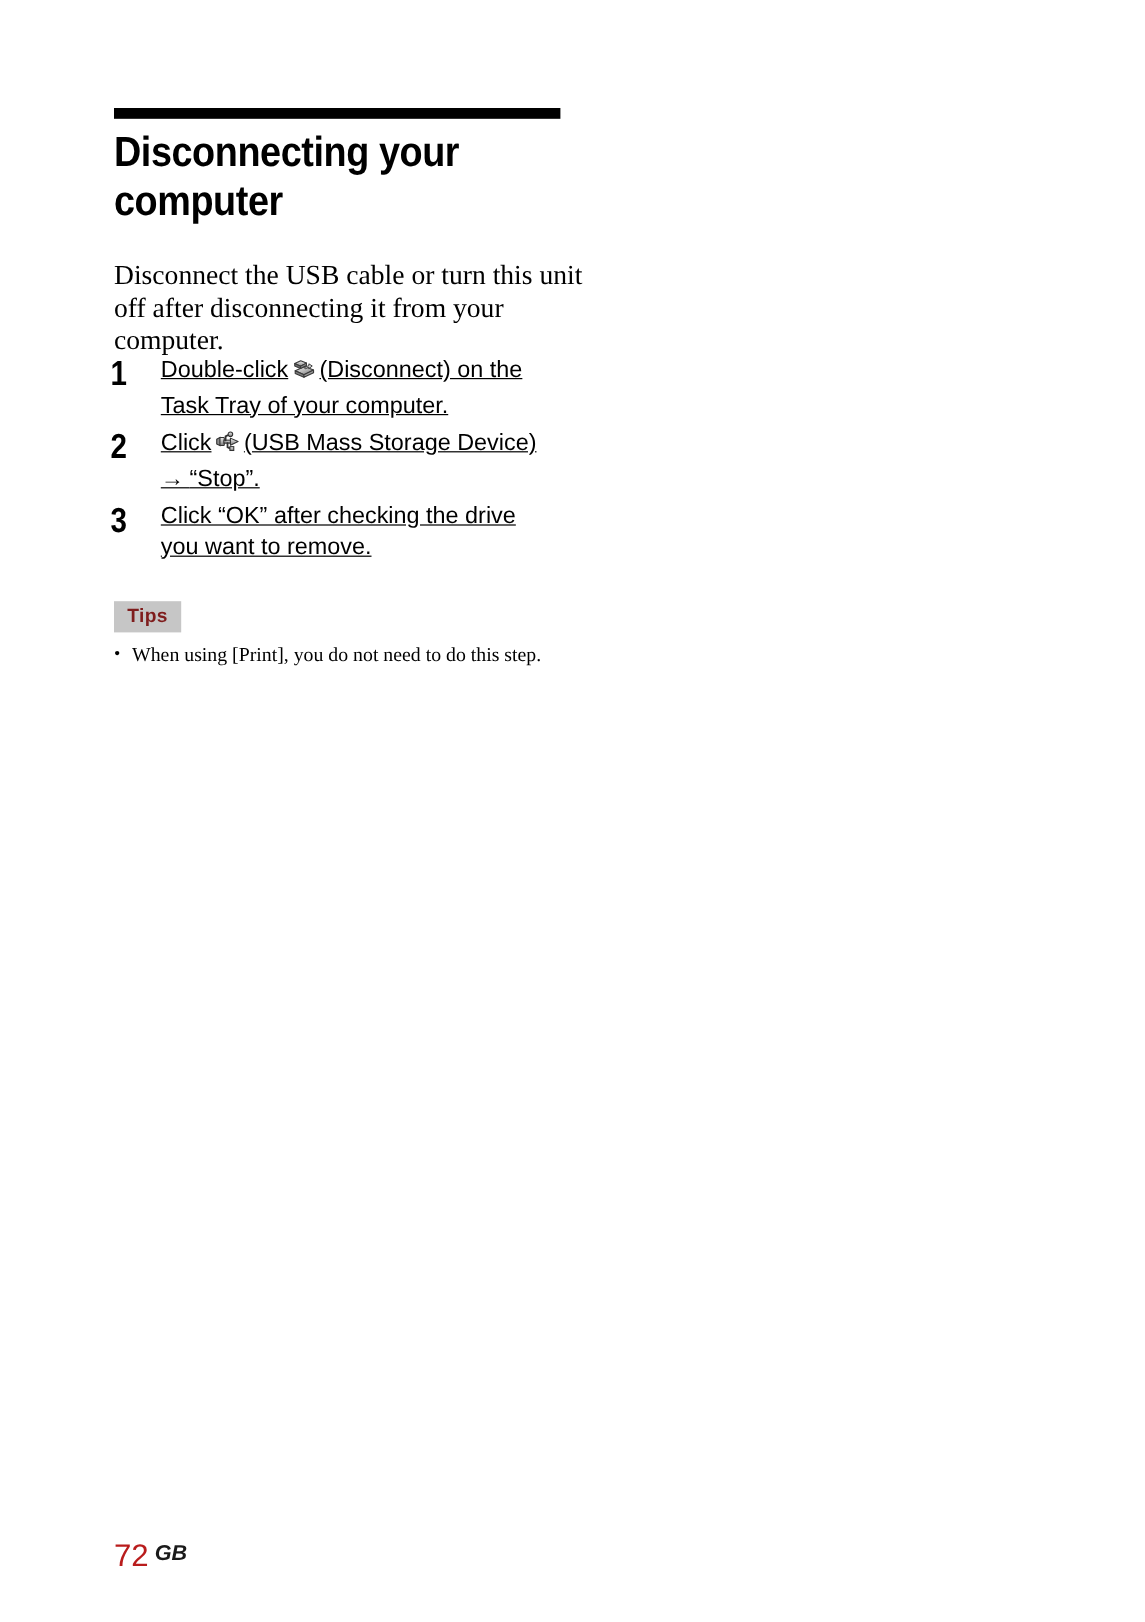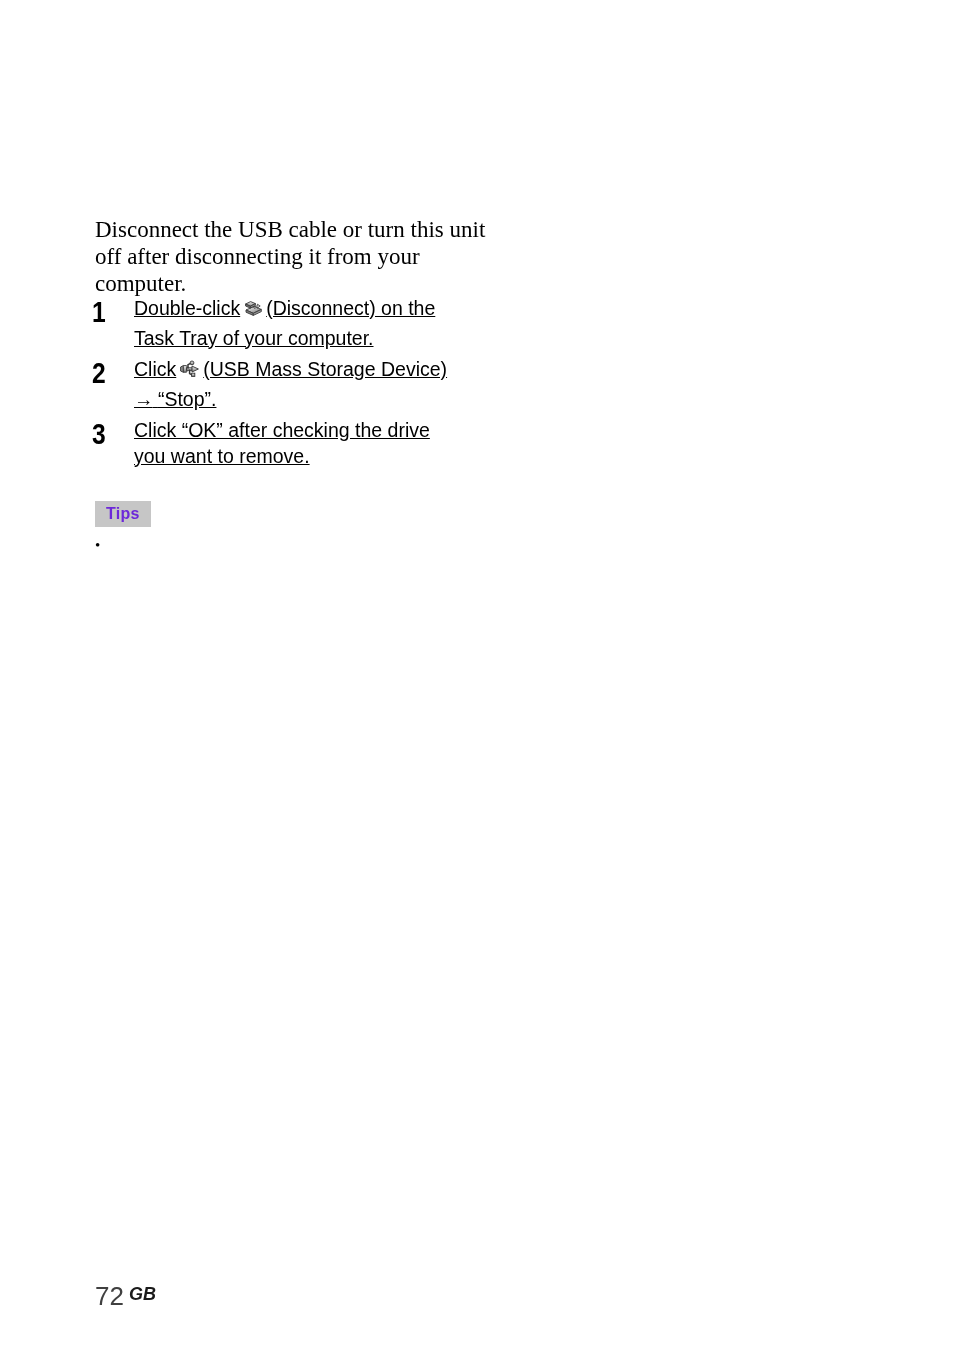--- a/index.html
+++ b/index.html
@@ -103,21 +103,21 @@
   
   .tips {
     position: absolute;
     left: 95px;
     top: 501px;
     width: 400px;
   }
   .tips-badge {
     display: inline-block;
     background: #c6c6c6;
-    color: #6d28d9;
+    color: #7f1d1d;
     font-family: "Liberation Sans", sans-serif;
     font-weight: 700;
     font-size: 16px;
     line-height: 19px;
     padding: 3px 11px 4px 11px;
     letter-spacing: 0.3px;
   }
   .tips-list {
     margin: 8px 0 0 0;
     padding: 0;
@@ -143,38 +143,43 @@
     left: 95px;
     bottom: 42px;
     display: flex;
     align-items: baseline;
   }
   .folio {
     font-family: "Liberation Sans", sans-serif;
     font-size: 26px;
     font-weight: 400;
     line-height: 26px;
-    color: #404040;
+    color: #b91c1c;
   }
   .folio-region {
     font-family: "Liberation Sans", sans-serif;
     font-size: 18px;
     font-style: italic;
     font-weight: 700;
     margin-left: 5px;
     color: #1a1a1a;
     position: relative;
     top: -5px;
   }
 </style>
 </head>
 <body>
 
 <div class="page">
 
+  <div class="heading-block">
+    <div class="heading-rule"></div>
+    <h1 class="page-title">Disconnecting your
+computer</h1>
+  </div>
 
   <p class="intro">Disconnect the USB cable or turn this unit off after disconnecting it from your computer.</p>
 
   <div class="steps">
 
     <div class="step">
       <div class="step-num">1</div>
       <div class="step-body">
         <span>Double-click</span><span class="inline-icon"><svg width="20" height="20" viewBox="0 0 20 20" xmlns="http://www.w3.org/2000/svg">
             <defs>
@@ -236,21 +241,21 @@
       <div class="step-num">3</div>
       <div class="step-body">Click “OK” after checking the drive you want to remove.</div>
     </div>
 
   </div>
 
   <div class="tips">
     <span class="tips-badge">Tips</span>
     <ul class="tips-list">
       <li>
-        <span class="bullet">•</span>
+        <span class="bullet">•</span><span>When using [Print], you do not need to do this step.</span>
       </li>
     </ul>
   </div>
 
   <div class="footer">
     <span class="folio">72</span>
     <span class="folio-region">GB</span>
   </div>
 
 </div>

